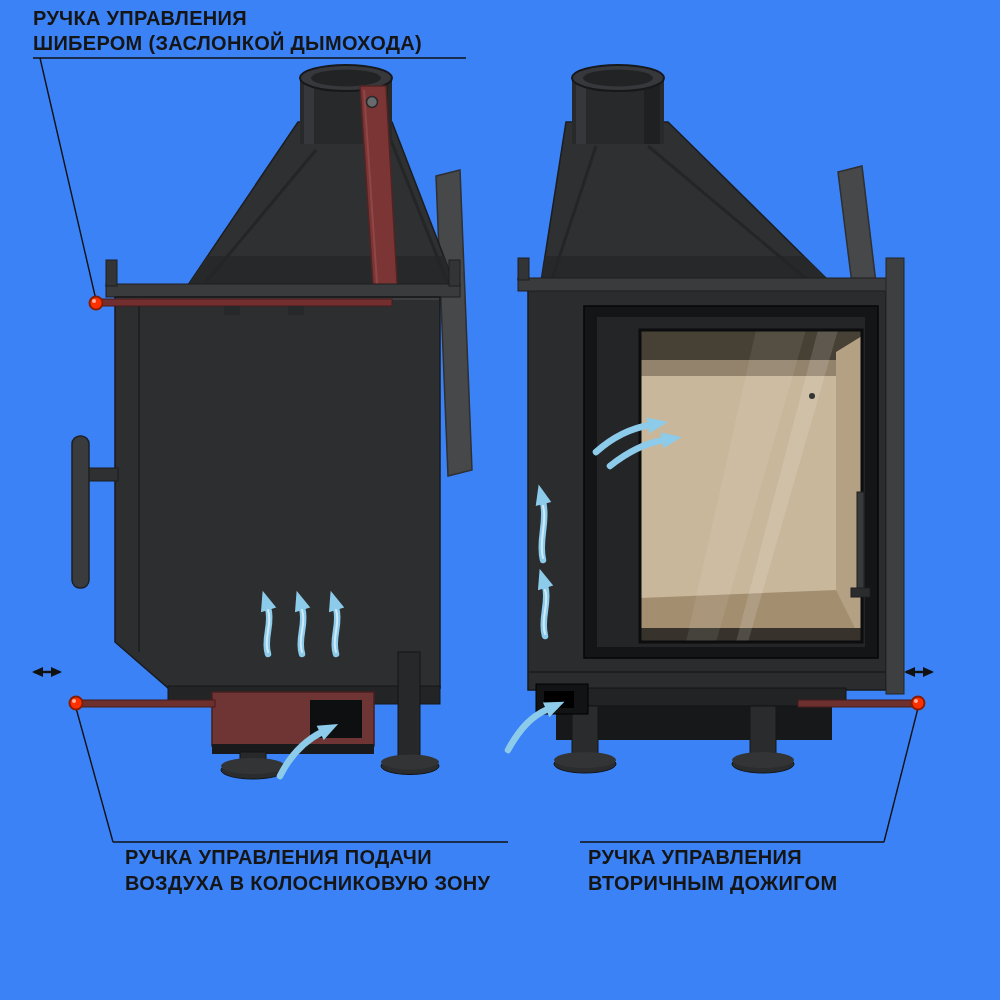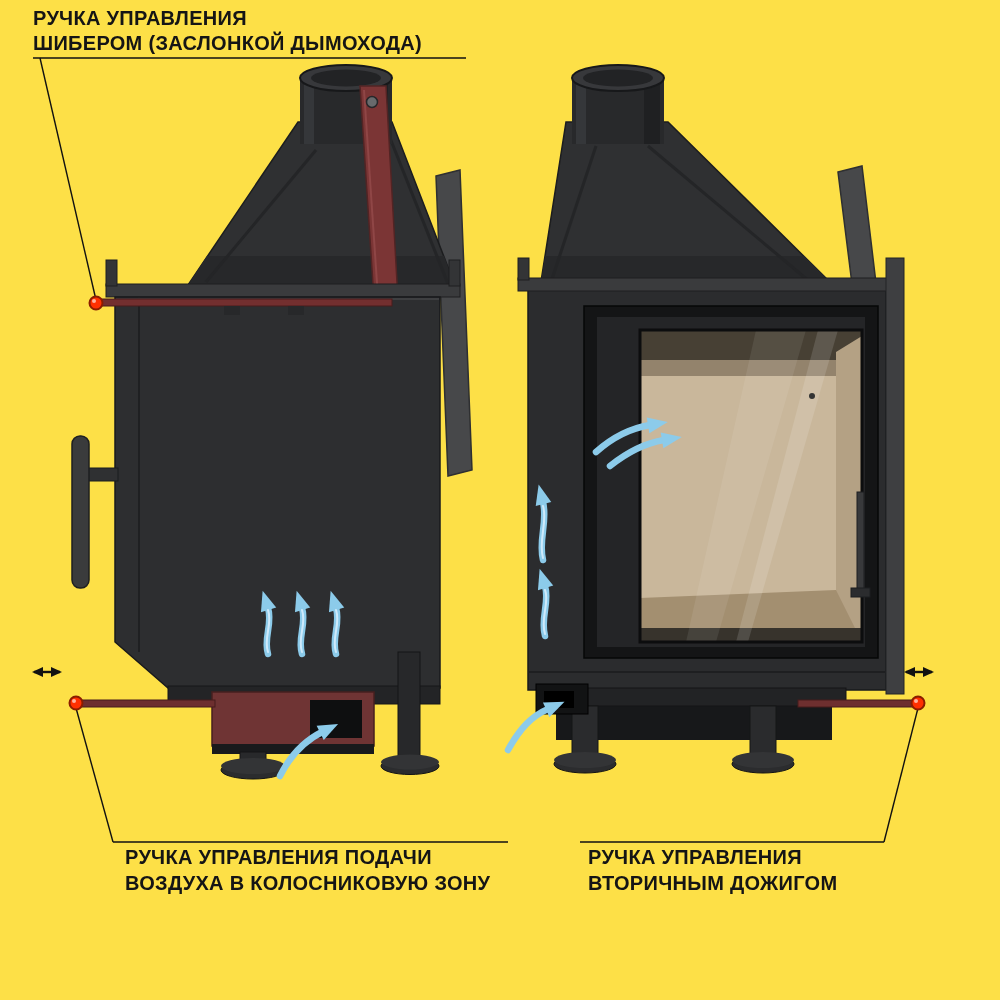--- a/index.html
+++ b/index.html
@@ -1,19 +1,19 @@
 <!DOCTYPE html>
 <html><head>
 <meta charset="utf-8">
 <style>
   html,body{margin:0;padding:0;background:#ffffff;}
   .canvas{
     position:relative;
     width:1000px;height:1000px;
-    background:#fde047;
+    background:#3b82f6;
     font-family:"Liberation Sans", sans-serif;
     overflow:hidden;
   }
   svg{display:block;}
   text.callout{
     font-family:"Liberation Sans", sans-serif;
     font-weight:700;
     font-size:20px;
     letter-spacing:.3px;
     fill:#151515;

